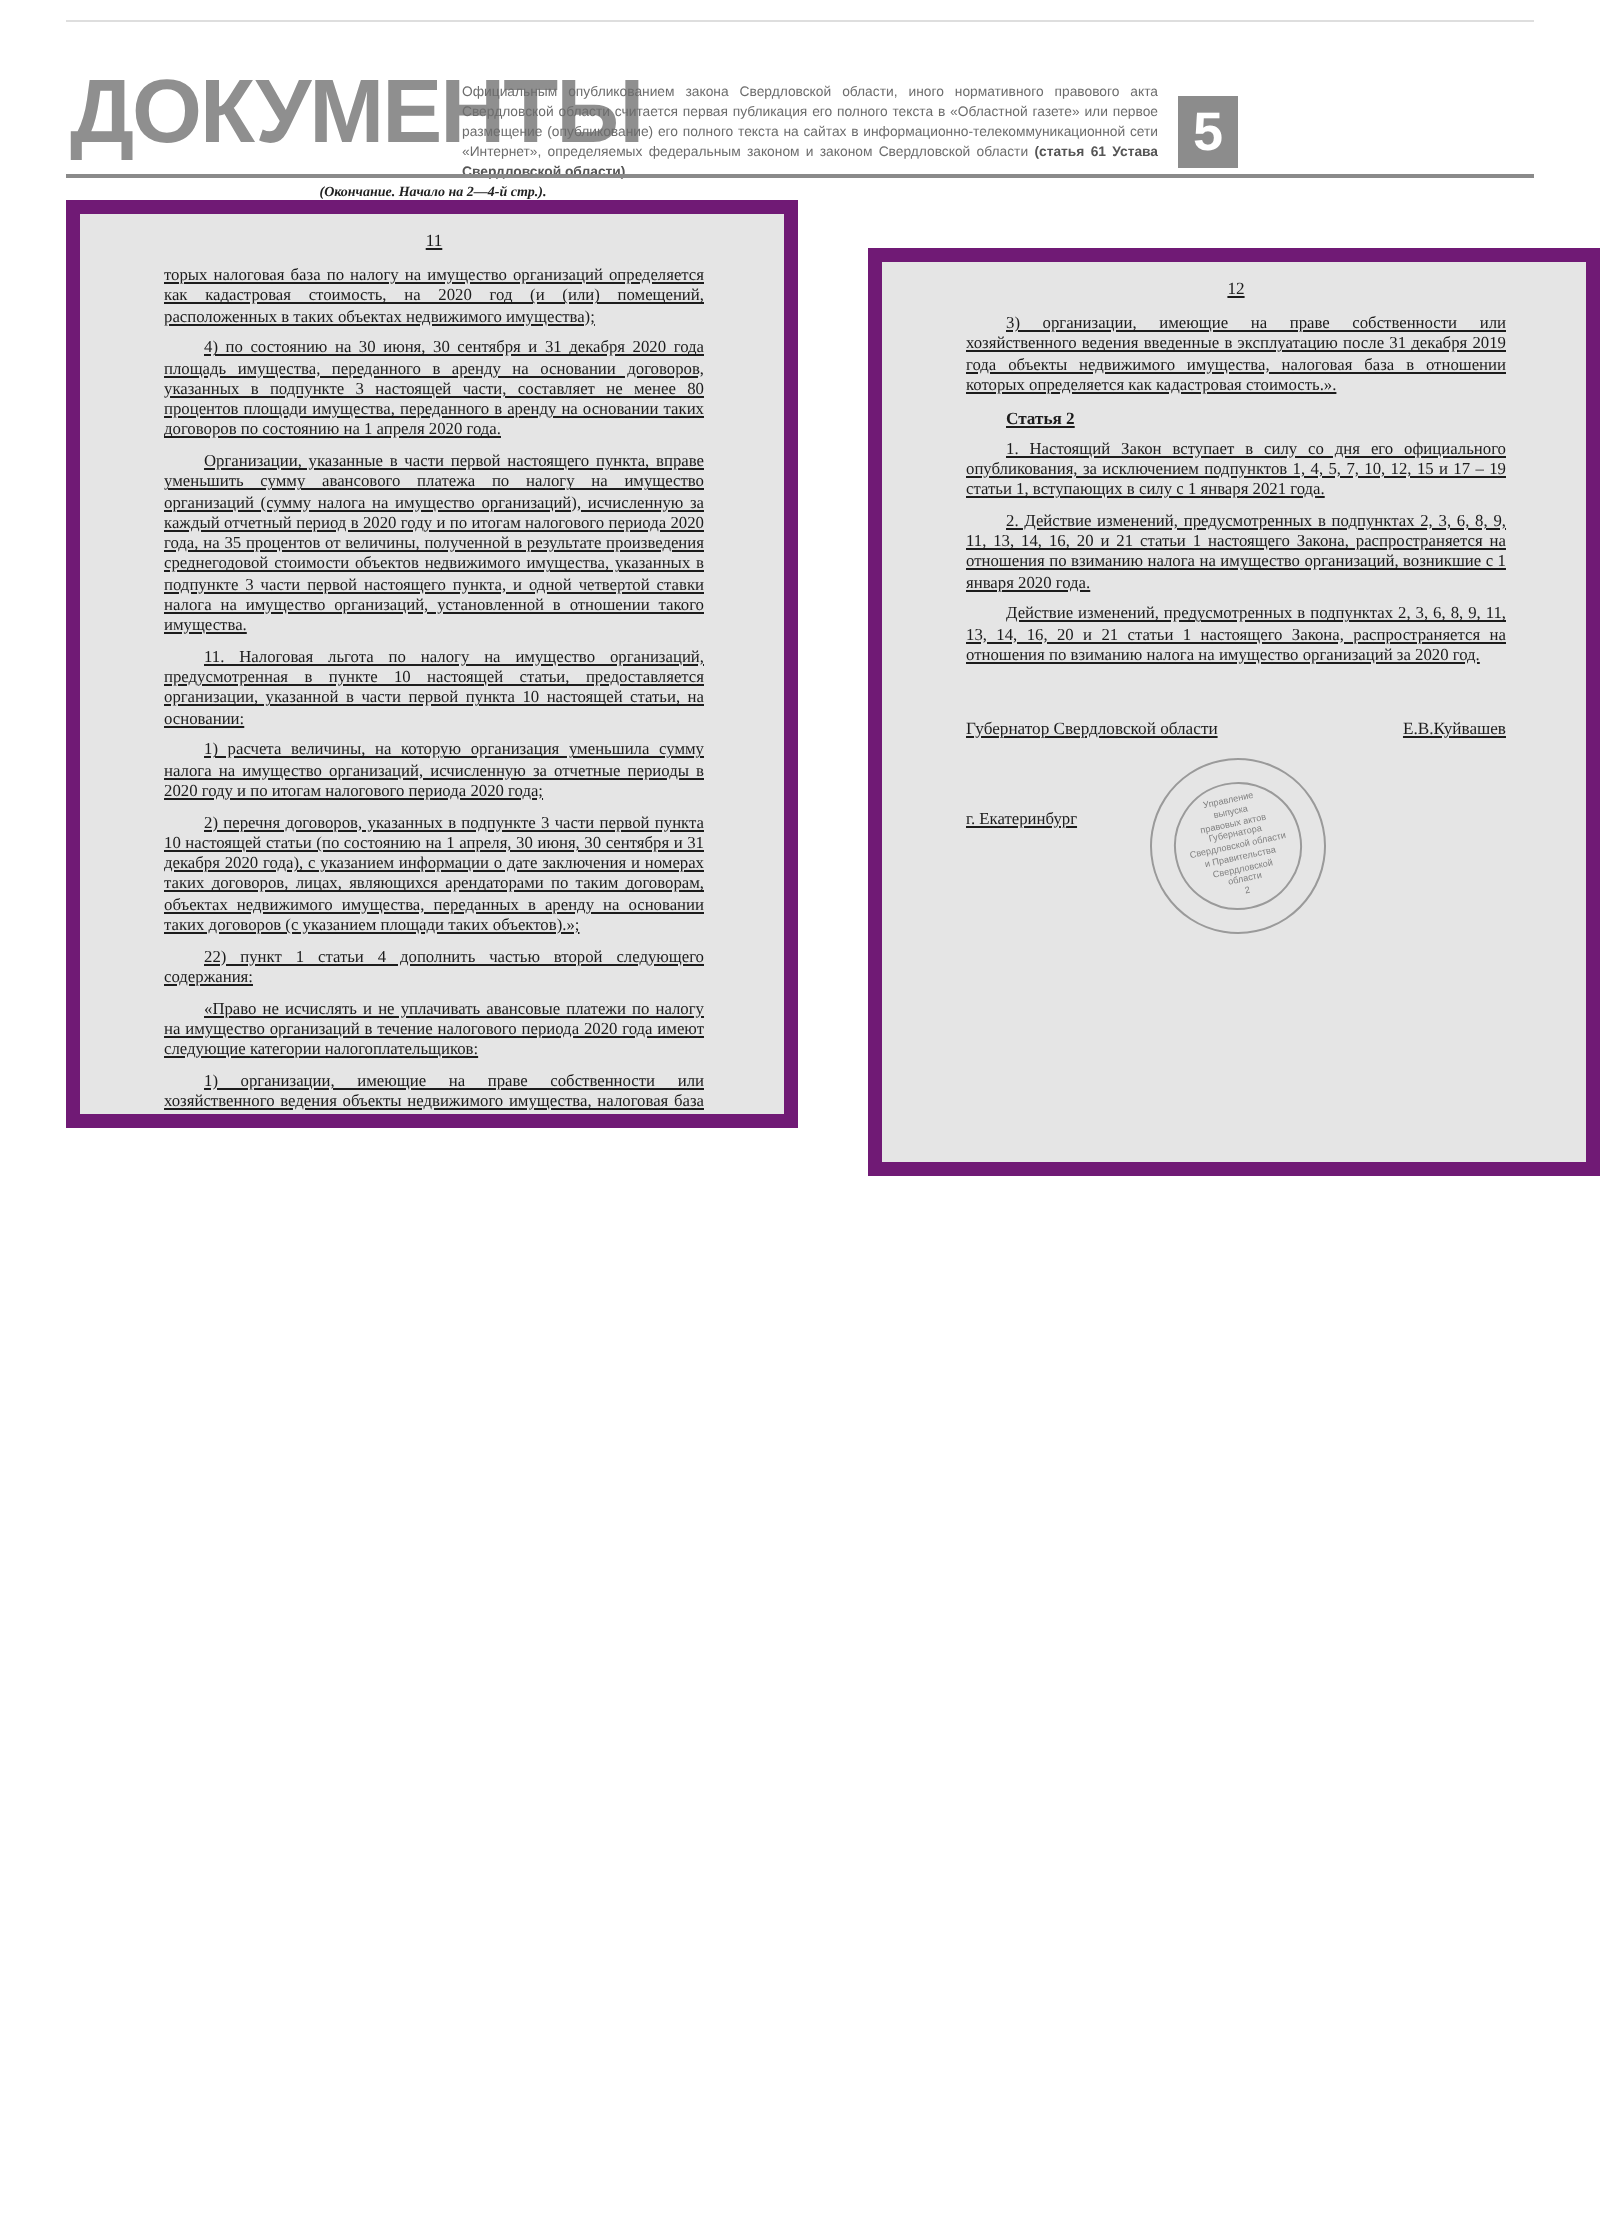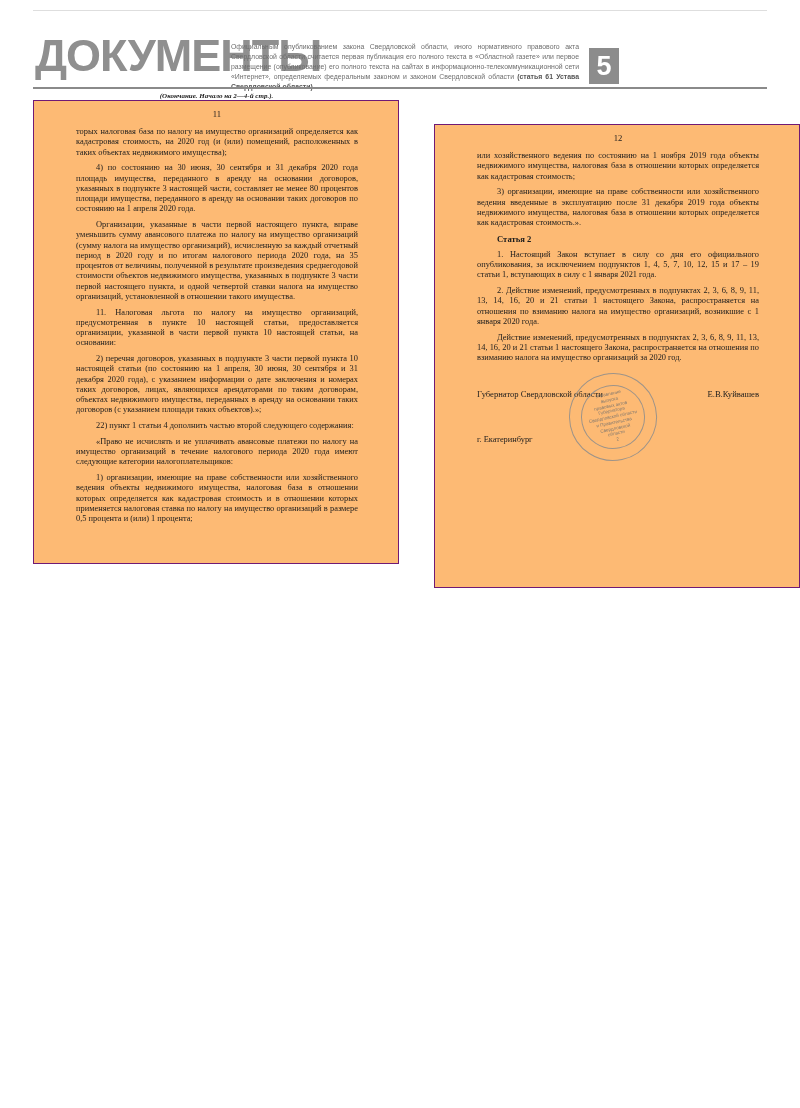--- a/index.html
+++ b/index.html
@@ -21,21 +21,21 @@
   .paper{font-size:14px;letter-spacing:1.2px;white-space:nowrap;color:#141414;}
   .site{font-family:"Liberation Sans",sans-serif;font-weight:700;font-size:9px;margin-top:3px;color:#222;}
   .dateline{font-family:"Liberation Sans",sans-serif;font-size:7px;margin-top:2px;color:#444;}
   .hdr-rule{position:absolute;left:33px;right:33px;top:87px;border-top:2.5px solid #8a8a8a;}
   .cont-top{position:absolute;left:33px;top:92px;width:367px;text-align:center;
             font-size:7px;font-weight:700;font-style:italic;color:#222;}
   .cont-bottom{position:absolute;left:410px;top:1051px;width:367px;text-align:center;
             font-size:7px;font-weight:700;font-style:italic;color:#222;}
 
   
-  .panel{position:absolute;background:#fdba74;border:1px solid #701a75;overflow:hidden;}
+  .panel{position:absolute;background:#e5e5e5;border:7px solid #701a75;overflow:hidden;text-decoration:underline;}
   .p-tl{left:33px;top:100px;width:366px;height:464px;padding:6px 40px 0 42px;box-sizing:border-box;}
   .p-tr{left:434px;top:100px;width:366px;height:464px;padding:6px 40px 0 42px;box-sizing:border-box;margin-top:24px;}
   .p-bl{left:33px;top:574px;width:366px;height:474px;padding:14px 40px 0 42px;box-sizing:border-box;}
 
   .pageno{text-align:center;font-size:8.6px;margin:2px 0 8px 0;}
   .doc p{font-size:8.4px;line-height:1.22;text-align:justify;margin:0 0 5.5px 0;text-indent:20px;}
   .doc p.noind{text-indent:0;}
   .art-head{font-size:8.6px;font-weight:700;margin:4px 0 6px 20px;}
 
   .sig-row{display:flex;justify-content:space-between;align-items:flex-start;margin-top:26px;
@@ -95,30 +95,30 @@
   </div>
   <div class="hdr-rule"></div>
   <div class="cont-top">(Окончание. Начало на 2—4-й стр.).</div>
 
   <div class="panel p-tl doc">
     <div class="pageno">11</div>
     <p class="noind">торых налоговая база по налогу на имущество организаций определяется как кадастровая стоимость, на 2020 год (и (или) помещений, расположенных в таких объектах недвижимого имущества);</p>
     <p>4) по состоянию на 30 июня, 30 сентября и 31 декабря 2020 года площадь имущества, переданного в аренду на основании договоров, указанных в подпункте 3 настоящей части, составляет не менее 80 процентов площади имущества, переданного в аренду на основании таких договоров по состоянию на 1 апреля 2020 года.</p>
     <p>Организации, указанные в части первой настоящего пункта, вправе уменьшить сумму авансового платежа по налогу на имущество организаций (сумму налога на имущество организаций), исчисленную за каждый отчетный период в 2020 году и по итогам налогового периода 2020 года, на 35 процентов от величины, полученной в результате произведения среднегодовой стоимости объектов недвижимого имущества, указанных в подпункте 3 части первой настоящего пункта, и одной четвертой ставки налога на имущество организаций, установленной в отношении такого имущества.</p>
     <p>11. Налоговая льгота по налогу на имущество организаций, предусмотренная в пункте 10 настоящей статьи, предоставляется организации, указанной в части первой пункта 10 настоящей статьи, на основании:</p>
+    <p>1) расчета величины, на которую организация уменьшила сумму налога на имущество организаций, исчисленную за отчетные периоды в 2020 году и по итогам налогового периода 2020 года;</p>
     <p>2) перечня договоров, указанных в подпункте 3 части первой пункта 10 настоящей статьи (по состоянию на 1 апреля, 30 июня, 30 сентября и 31 декабря 2020 года), с указанием информации о дате заключения и номерах таких договоров, лицах, являющихся арендаторами по таким договорам, объектах недвижимого имущества, переданных в аренду на основании таких договоров (с указанием площади таких объектов).»;</p>
     <p>22) пункт 1 статьи 4 дополнить частью второй следующего содержания:</p>
     <p>«Право не исчислять и не уплачивать авансовые платежи по налогу на имущество организаций в течение налогового периода 2020 года имеют следующие категории налогоплательщиков:</p>
     <p>1) организации, имеющие на праве собственности или хозяйственного ведения объекты недвижимого имущества, налоговая база в отношении которых определяется как кадастровая стоимость и в отношении которых применяется налоговая ставка по налогу на имущество организаций в размере 0,5 процента и (или) 1 процента;</p>
 
   </div>
 
   <div class="panel p-tr doc rel">
     <div class="pageno">12</div>
-    <p class="noind">или хозяйственного ведения по состоянию на 1 ноября 2019 года объекты недвижимого имущества, налоговая база в отношении которых определяется как кадастровая стоимость;</p>
     <p>3) организации, имеющие на праве собственности или хозяйственного ведения введенные в эксплуатацию после 31 декабря 2019 года объекты недвижимого имущества, налоговая база в отношении которых определяется как кадастровая стоимость.».</p>
     <div class="art-head">Статья 2</div>
     <p>1. Настоящий Закон вступает в силу со дня его официального опубликования, за исключением подпунктов 1, 4, 5, 7, 10, 12, 15 и 17 – 19 статьи 1, вступающих в силу с 1 января 2021 года.</p>
     <p>2. Действие изменений, предусмотренных в подпунктах 2, 3, 6, 8, 9, 11, 13, 14, 16, 20 и 21 статьи 1 настоящего Закона, распространяется на отношения по взиманию налога на имущество организаций, возникшие с 1 января 2020 года.</p>
     <p>Действие изменений, предусмотренных в подпунктах 2, 3, 6, 8, 9, 11, 13, 14, 16, 20 и 21 статьи 1 настоящего Закона, распространяется на отношения по взиманию налога на имущество организаций за 2020 год.</p>
     <div class="sig-row">
       <div class="sig-left">Губернатор Свердловской области</div>
       <div class="sig-name">Е.В.Куйвашев</div>
     </div>
     <div class="place">г. Екатеринбург</div>

